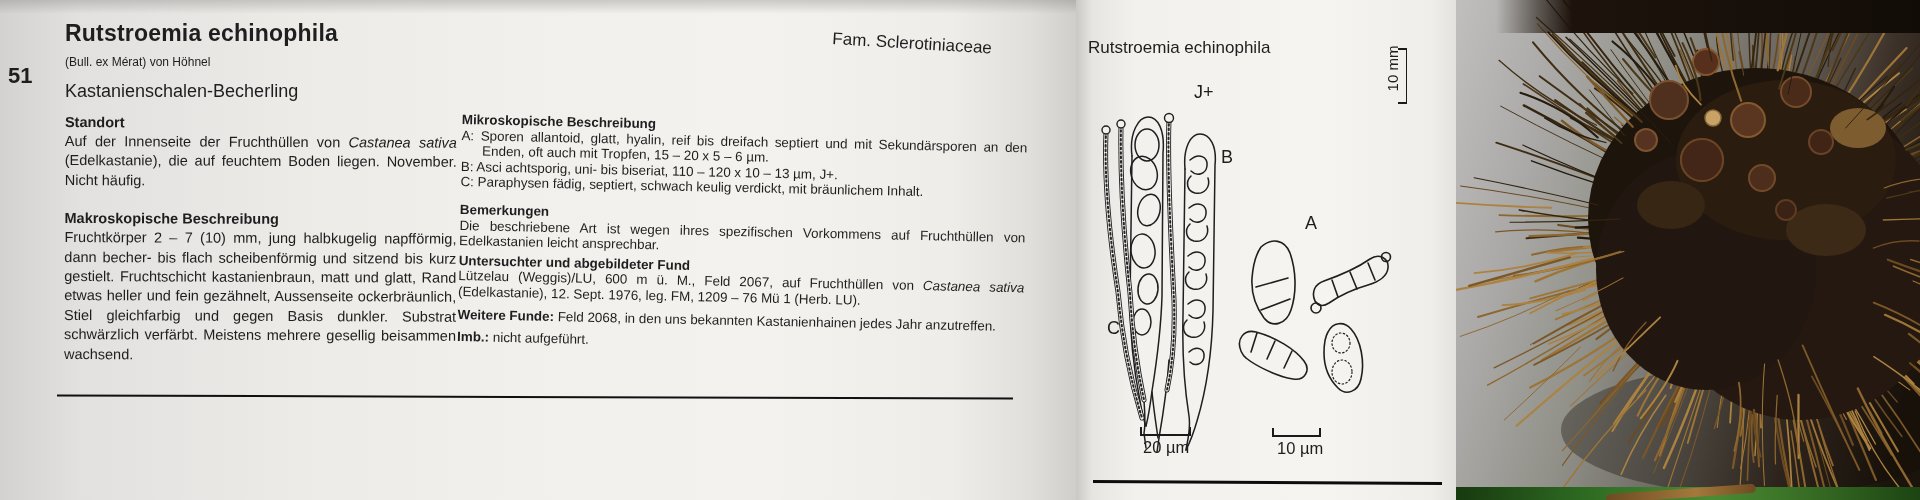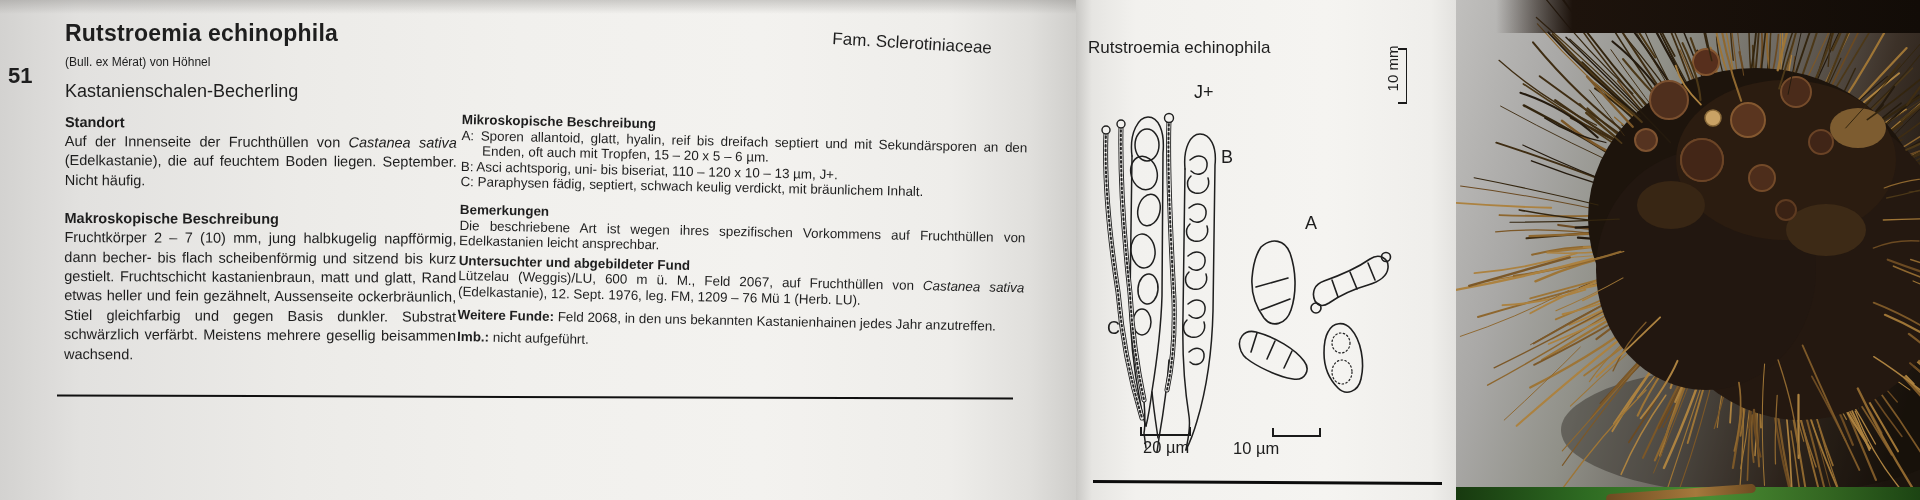--- a/index.html
+++ b/index.html
@@ -55,21 +55,21 @@
   .lbl-c{left:1107px;top:318px;}
   .illu{position:absolute;left:1085px;top:60px;width:360px;height:420px;}
 
   .scalebar{position:absolute;height:7px;border-bottom:2px solid #1a1a1a;}
   .scalebar:before,.scalebar:after{content:'';position:absolute;bottom:0;width:2px;height:7px;background:#1a1a1a;}
   .scalebar:before{left:0;} .scalebar:after{right:0;}
   .sb1{left:1140px;top:427px;width:51px;}
   .sb2{left:1272px;top:428px;width:49px;}
   .sb-label{position:absolute;font-size:16.5px;}
   .sbl1{left:1143px;top:438px;text-align:right;}
-  .sbl2{left:1233px;top:439px;}
+  .sbl2{left:1277px;top:439px;}
 
   .mm-label{position:absolute;left:1362px;top:60px;font-size:15px;transform:rotate(-90deg);transform-origin:center;white-space:nowrap;width:60px;text-align:center;}
   .mm-bracket{position:absolute;left:1398px;top:48px;width:8px;height:56px;border-right:1.6px solid #1a1a1a;}
   .mm-bracket:before,.mm-bracket:after{content:'';position:absolute;right:0;width:8px;height:1.6px;background:#1a1a1a;}
   .mm-bracket:before{top:0;} .mm-bracket:after{bottom:0;}
   .next-bracket{position:absolute;left:1484px;top:478px;width:7px;height:22px;border-left:1.6px solid #0e0e0e;}
   .next-bracket:before{content:'';position:absolute;left:0;top:0;width:7px;height:1.6px;background:#0e0e0e;}
 </style>
 </head>
 <body>
@@ -78,21 +78,21 @@
 
   <div class="page-left">
     <div class="entry-num">51</div>
     <div class="species-title">Rutstroemia echinophila</div>
     <div class="authority">(Bull. ex Mérat) von Höhnel</div>
     <div class="german-name">Kastanienschalen-Becherling</div>
     <div class="family">Fam. Sclerotiniaceae</div>
 
     <div class="col-a">
       <h3>Standort</h3>
-      <p><span>Auf der Innenseite der Fruchthüllen von </span><span class="ital">Castanea sativa</span><span> (Edel­kastanie), die auf feuchtem Boden liegen. September. Nicht häufig.</span></p>
+      <p><span>Auf der Innenseite der Fruchthüllen von </span><span class="ital">Castanea sativa</span><span> (Edel­kastanie), die auf feuchtem Boden liegen. November. Nicht häufig.</span></p>
       <div class="gap"></div>
       <h3>Makroskopische Beschreibung</h3>
       <p>Fruchtkörper 2 – 7 (10) mm, jung halbkugelig napfförmig, dann becher- bis flach scheibenförmig und sitzend bis kurz gestielt. Fruchtschicht kastanienbraun, matt und glatt, Rand etwas heller und fein gezähnelt, Aussenseite ockerbräunlich, Stiel gleichfarbig und gegen Basis dunkler. Substrat schwärzlich ver­färbt. Meistens mehrere gesellig beisammen wachsend.</p>
     </div>
 
     <div class="col-b">
       <h3>Mikroskopische Beschreibung</h3>
       <p class="micro-item"><span>A:</span> <span>Sporen allantoid, glatt, hyalin, reif bis dreifach septiert und mit Sekundär­sporen an den Enden, oft auch mit Tropfen, 15 – 20 x 5 – 6 µm.</span></p>
       <p class="micro-item"><span>B:</span> <span>Asci achtsporig, uni- bis biseriat, 110 – 120 x 10 – 13 µm, J+.</span></p>
       <p class="micro-item"><span>C:</span> <span>Paraphysen fädig, septiert, schwach keulig verdickt, mit bräunlichem Inhalt.</span></p>

